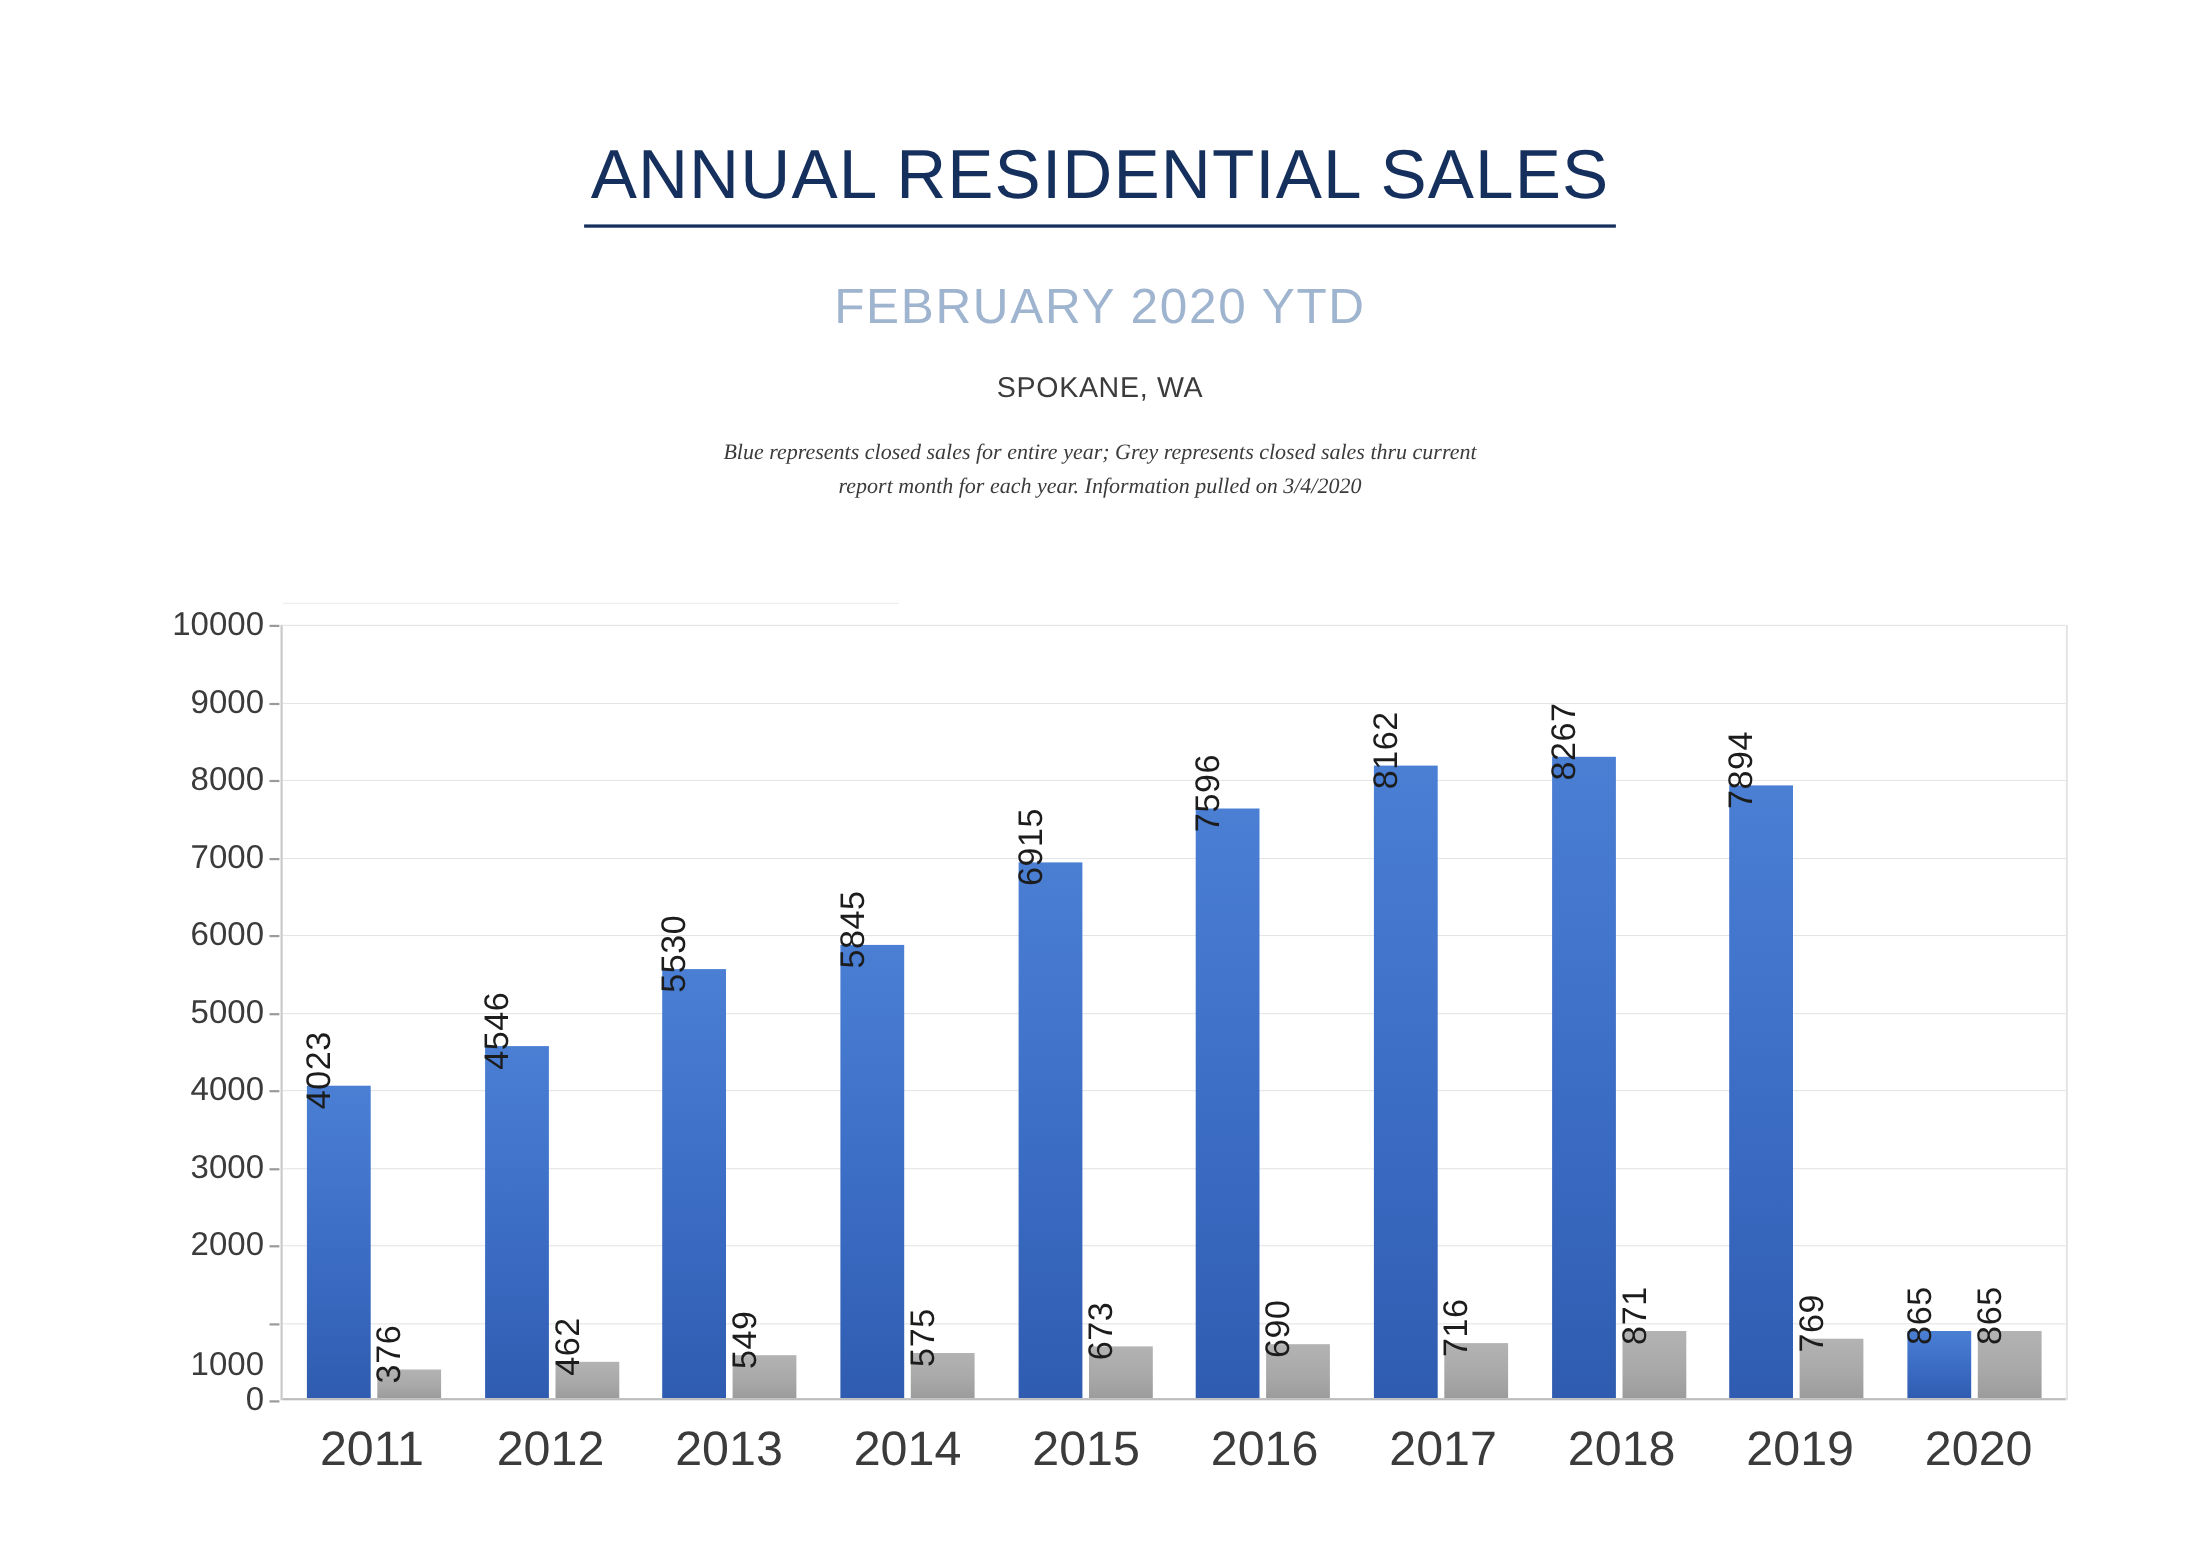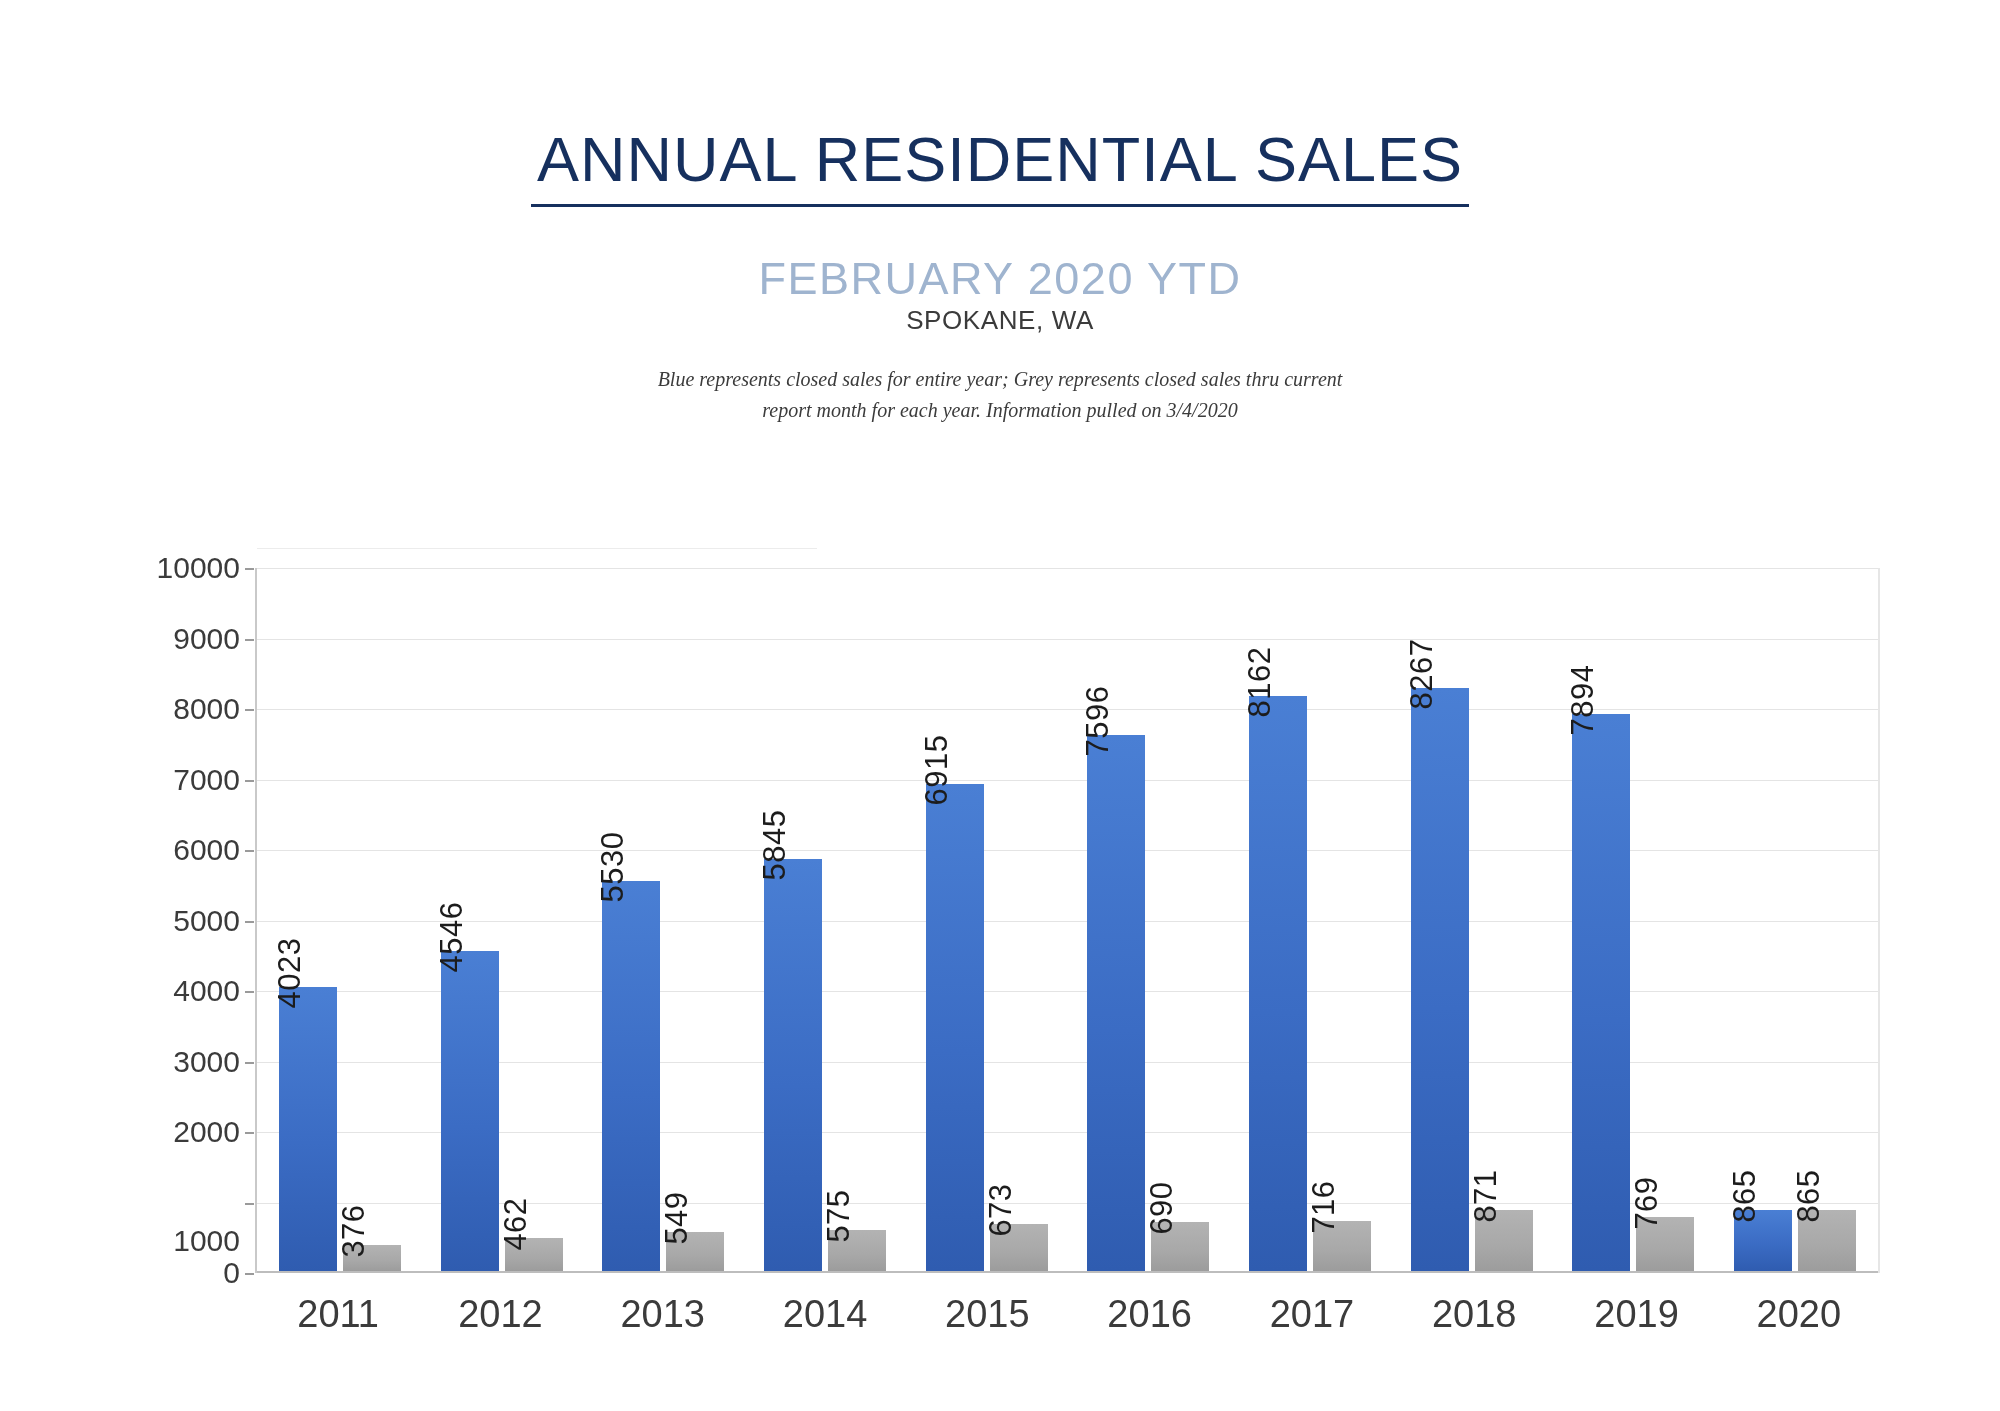--- a/index.html
+++ b/index.html
@@ -29,20 +29,21 @@
     line-height: 1.05;
   }
   .subtitle {
     margin-top: 46px;
     font-size: 45px;
     letter-spacing: 1.5px;
     color: #9fb4cf;
     font-weight: 400;
   }
   .city {
+    margin-top: 32px;
     font-size: 26px;
     letter-spacing: 0.6px;
     color: #3b3b3b;
     font-weight: 400;
   }
   .note {
     margin-top: 28px;
     font-family: "Liberation Serif", serif;
     font-style: italic;
     font-size: 20px;
@@ -152,21 +153,21 @@
   }
   .xlabels {
     position: absolute;
     left: 257px; right: 120px;
     top: 745px;
     display: flex;
   }
   .xlabel {
     flex: 1 1 0;
     text-align: center;
-    font-size: 38px;
+    font-size: 44px;
     color: #3b3b3b;
   }
   .top-faint {
     position: absolute;
     left: 257px;
     top: 0px;
     width: 560px;
     height: 1px;
     background: #ececec;
   }

